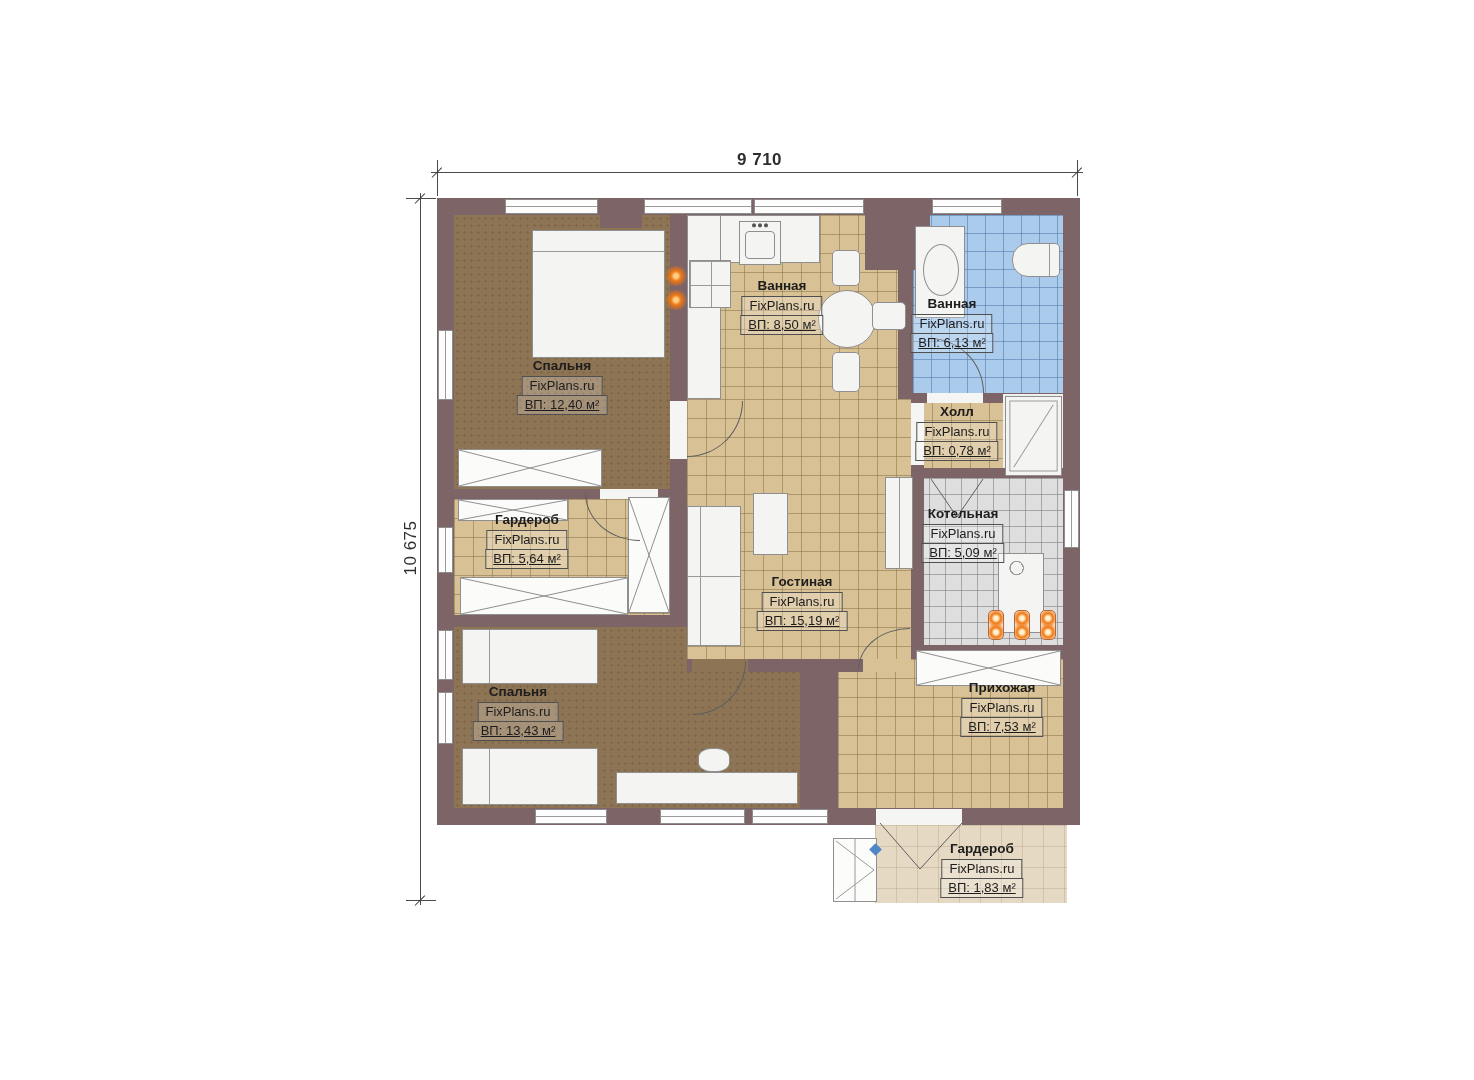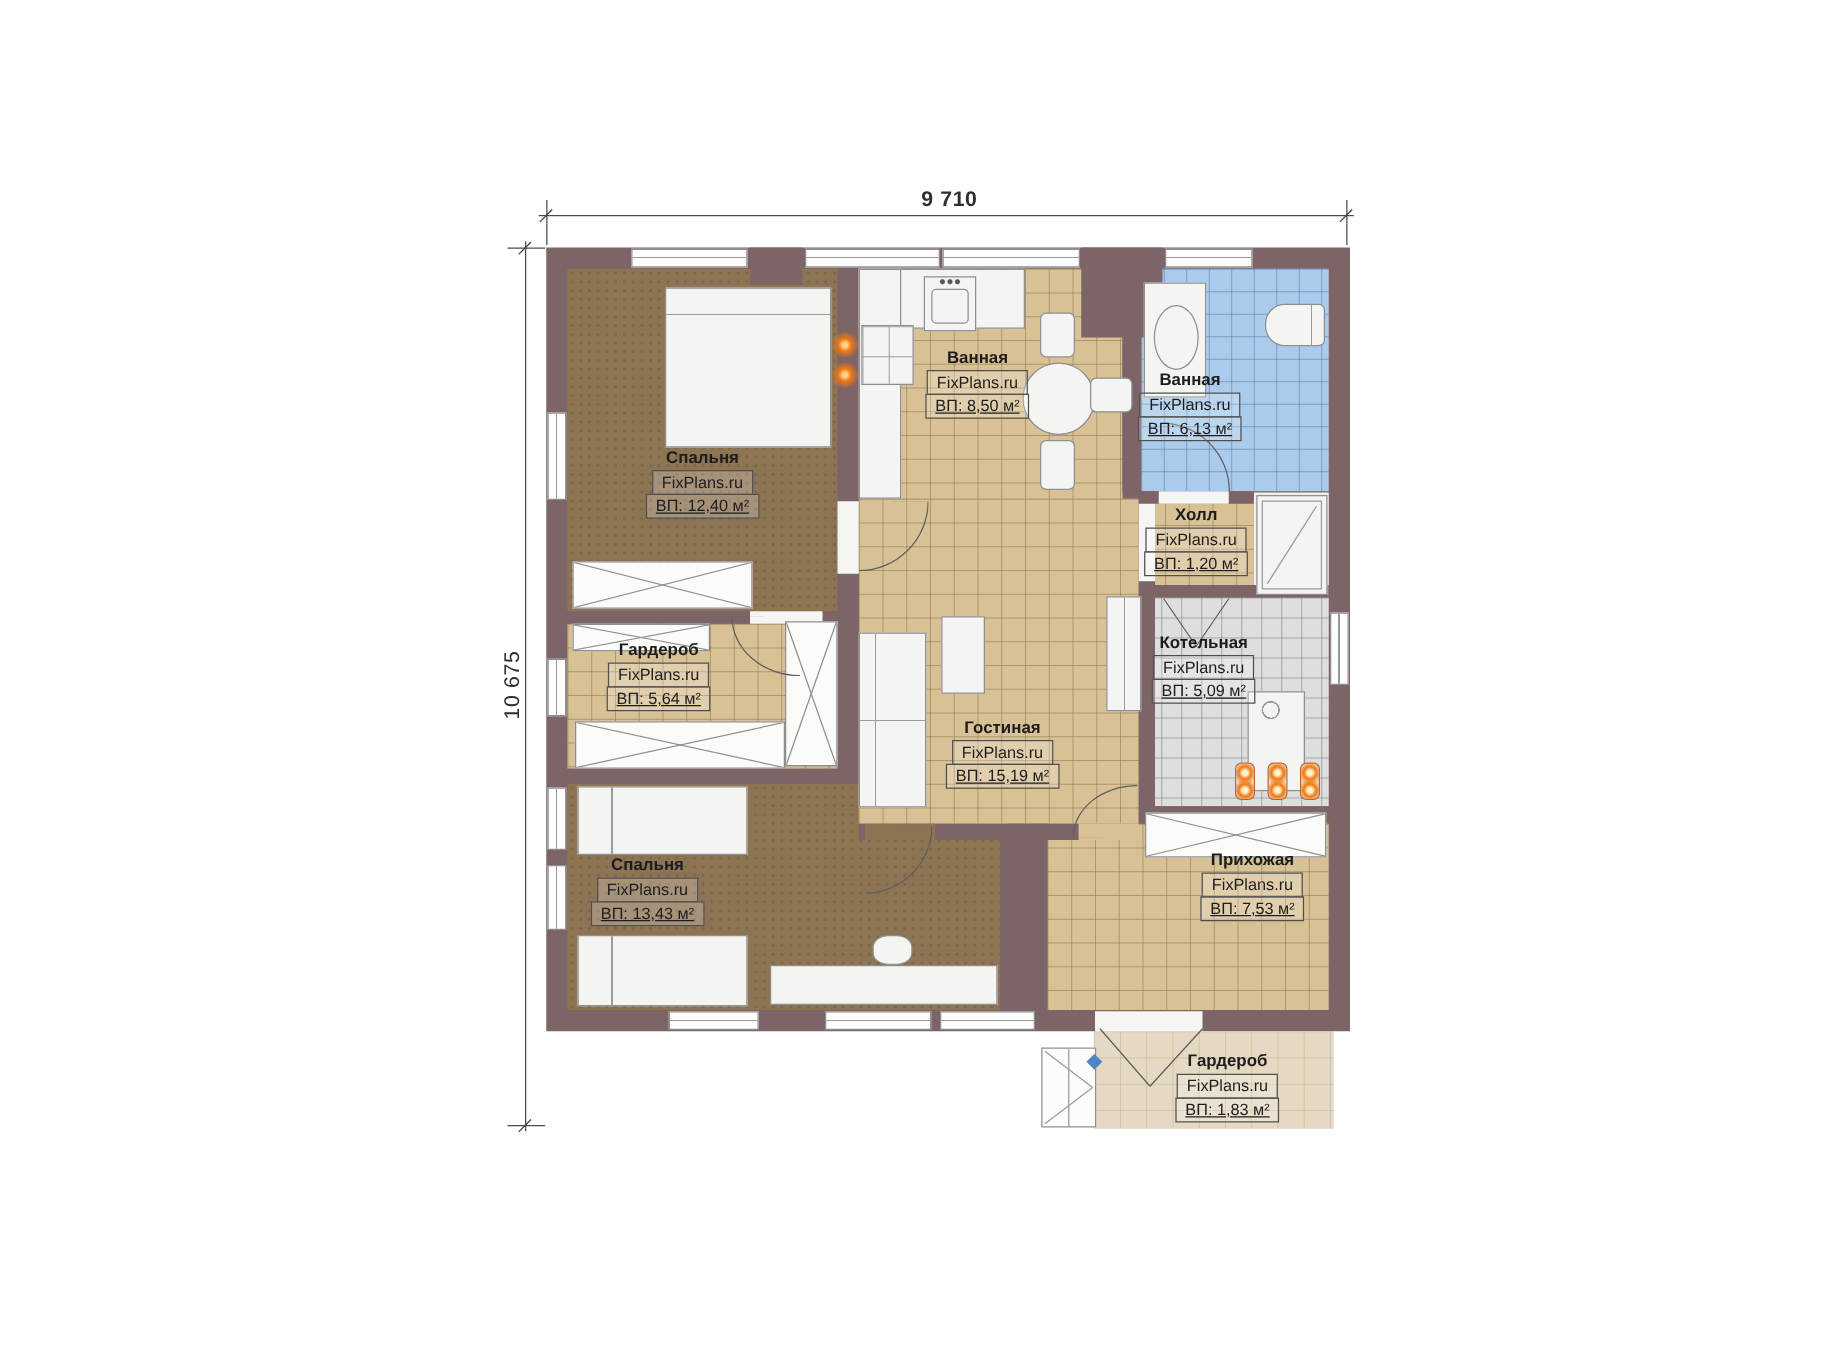--- a/index.html
+++ b/index.html
@@ -251,21 +251,21 @@
     <div class="rbox">ВП: 8,50 м²</div>
   </div>
   <div class="rlabel" style="left:952px;top:296px;">
     <div class="rname">Ванная</div>
     <div class="rbox">FixPlans.ru</div>
     <div class="rbox">ВП: 6,13 м²</div>
   </div>
   <div class="rlabel" style="left:957px;top:404px;">
     <div class="rname">Холл</div>
     <div class="rbox">FixPlans.ru</div>
-    <div class="rbox">ВП: 1,20 м²</div>
+    <div class="rbox">ВП: 0,78 м²</div>
   </div>
   <div class="rlabel" style="left:527px;top:512px;">
     <div class="rname">Гардероб</div>
     <div class="rbox">FixPlans.ru</div>
     <div class="rbox">ВП: 5,64 м²</div>
   </div>
   <div class="rlabel" style="left:963px;top:506px;">
     <div class="rname">Котельная</div>
     <div class="rbox">FixPlans.ru</div>
     <div class="rbox">ВП: 5,09 м²</div>

